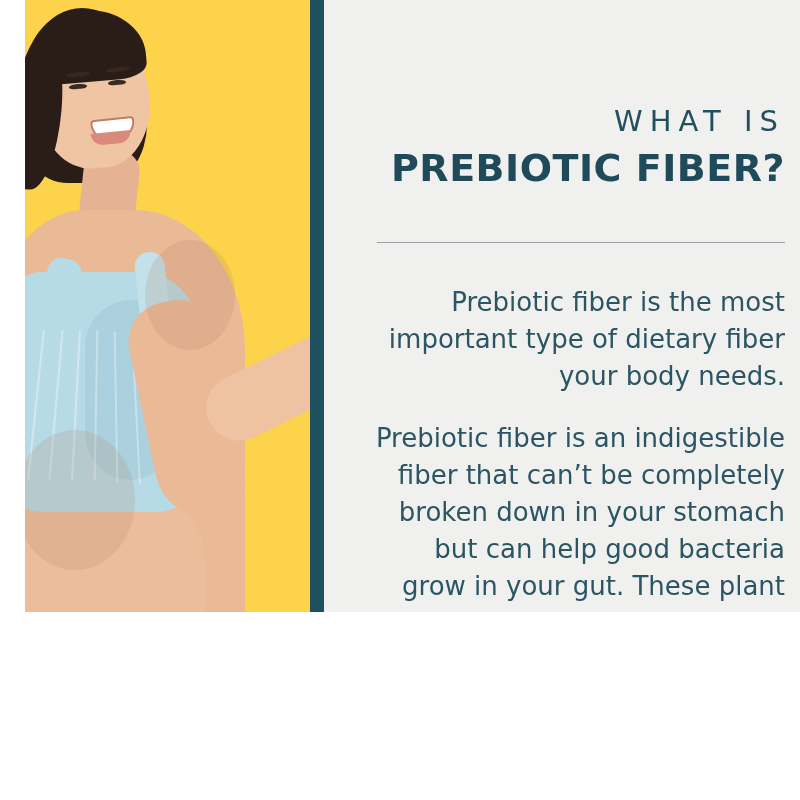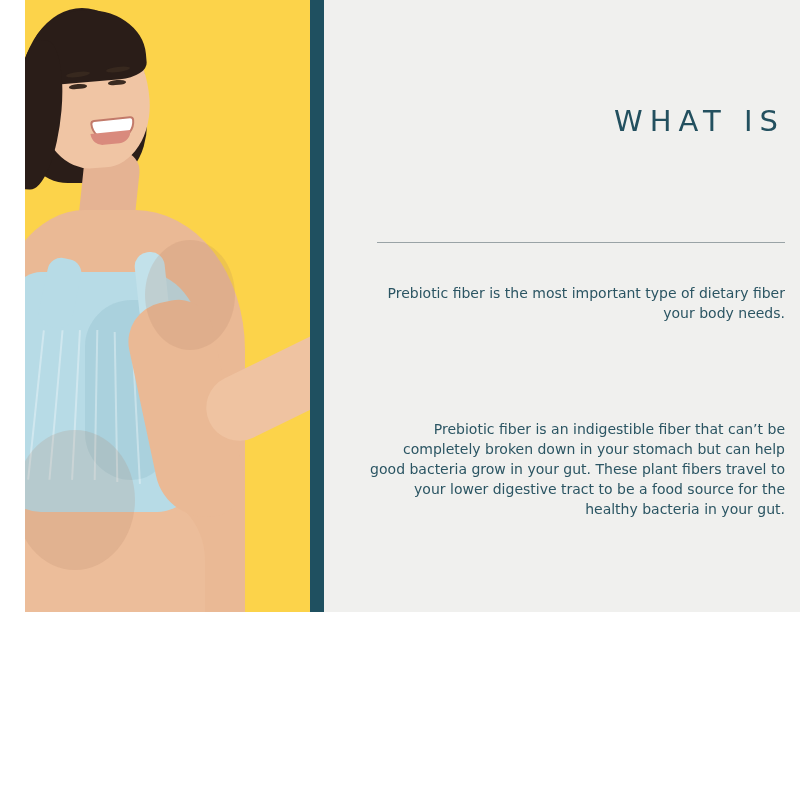--- a/index.html
+++ b/index.html
@@ -320,21 +320,21 @@
     position: absolute;
     right: 20px;
     top: 242px;
     width: 408px;
     height: 1px;
     background: #9aa3a6;
   }
   .para {
     position: absolute;
     right: 20px;
-    font-size: 14px;
+    font-size: 26px;
     line-height: 1.42;
     color: #2b5563;
     width: 420px;
     text-align: right;
     font-weight: 400;
   }
   .para-1 { top: 284px; }
   .para-2 { top: 420px; }
   .para-3 { top: 642px; }
 </style>
@@ -386,18 +386,19 @@
 
     <div class="shade-soft" style="left:-10px; top:430px; width:120px; height:140px;"></div>
     <div class="shade-soft" style="left:120px; top:240px; width:90px;  height:110px;"></div>
   </div>
 
   <div class="right-gap"></div>
   <div class="divider-bar"></div>
 
   <div class="content">
     <div class="eyebrow">WHAT IS</div>
+    <div class="headline">PREBIOTIC FIBER?</div>
     <div class="rule"></div>
     <div class="para para-1">Prebiotic fiber is the most important type of dietary fiber your body needs.</div>
     <div class="para para-2">Prebiotic fiber is an indigestible fiber that can’t be completely broken down in your stomach but can help good bacteria grow in your gut. These plant fibers travel to your lower digestive tract to be a food source for the healthy bacteria in your gut.</div>
   </div>
 
 </div>
 
 </body></html>

